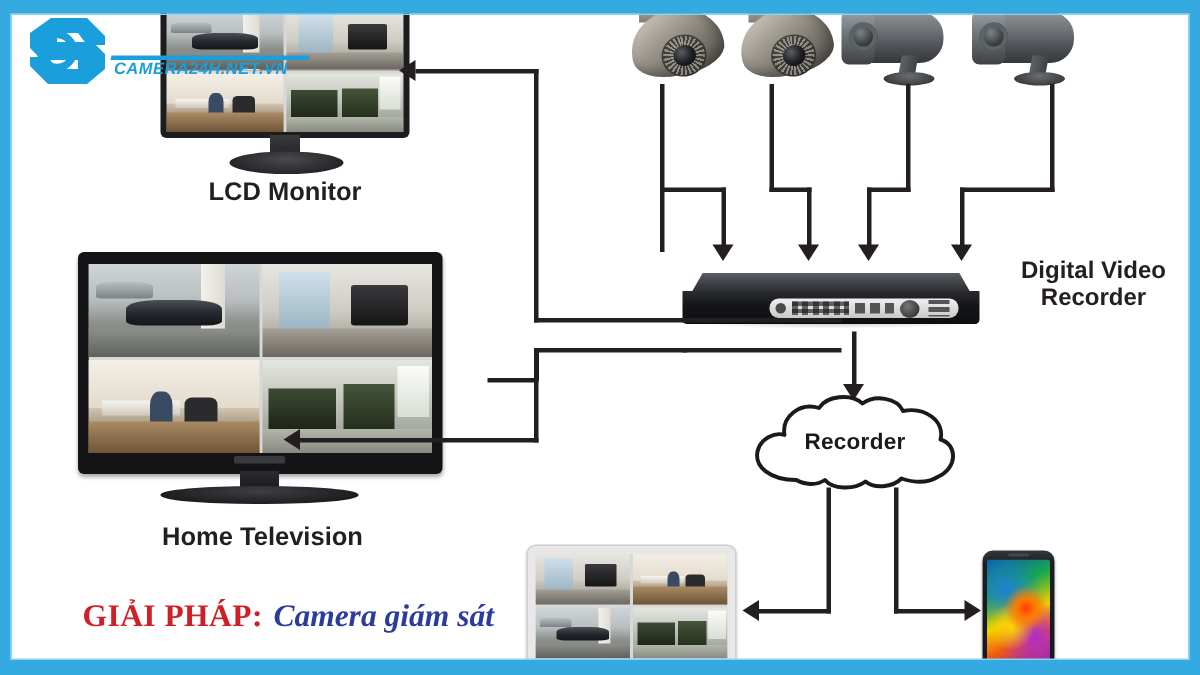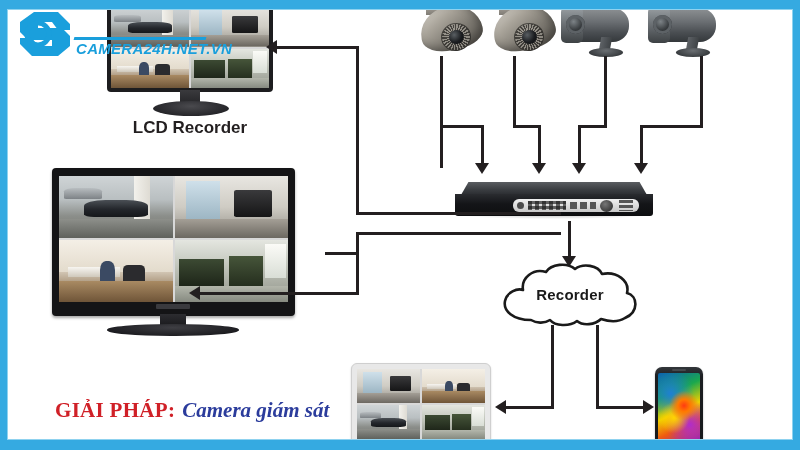--- a/index.html
+++ b/index.html
@@ -68,21 +68,21 @@
     letter-spacing: 1px;
     color: #1a9fdc;
     font-style: italic;
     line-height: 1;
     font-family: "Liberation Sans", sans-serif;
   }
   .logo-sub {
     position: absolute;
     left: 58px;
     top: 34px;
-    font-size: 15px;
+    font-size: 11px;
     font-weight: bold;
     font-style: italic;
     letter-spacing: 0.3px;
     color: #1a9fdc;
     white-space: nowrap;
   }
   .logo-bar {
     position: absolute;
     left: 56px;
     top: 31px;
@@ -450,20 +450,22 @@
     <div class="top-face"></div>
     <div class="front"></div>
     <div class="panel"></div>
     <div class="pwr"></div>
     <div class="btns"></div>
     <div class="btns2"></div>
     <div class="jog"></div>
     <div class="side"></div>
     <div class="shadow"></div>
   </div>
+  <div class="label" id="dvr-label" style="left:666px; top:172px; width:126px; font-size:16px;">Digital Video
+Recorder</div>
 
   <div class="conn h" style="left:455px; top:212px; width:106px;"></div>
   <div class="conn v" style="left:356px; top:46px; height:169px;"></div>
   <div class="conn h" style="left:356px; top:212px; width:102px;"></div>
   <div class="conn h" style="left:277px; top:46px; width:82px;"></div>
   <div class="arrow left" style="left:266px; top:40px;"></div>
 
   <div class="conn h" style="left:455px; top:232px; width:106px;"></div>
   <div class="conn v" style="left:356px; top:232px; height:21px;"></div>
   <div class="conn h" style="left:356px; top:232px; width:102px;"></div>
@@ -532,21 +534,21 @@
               <i class="shelfA"></i>
               <i class="shelfB"></i>
               <i class="floor"></i>
           </div>
         </div>
       </div>
     </div>
     <div class="neck"></div>
     <div class="base"></div>
   </div>
-  <div class="label" id="lcd-monitor-label" style="left:100px; top:118px; width:180px; font-size:17px;">LCD Recorder</div>
+  <div class="label" id="lcd-monitor-label" style="left:100px; top:118px; width:180px; font-size:17px;">LCD Monitor</div>
 
   <div id="home-tv">
     <div class="bezel">
       <div class="screen">
         <div class="quad">
           <div class="cell sc-park">
             <i class="pillar"></i>
               <i class="car2"></i>
               <i class="car"></i>
               <i class="floor"></i>
@@ -569,20 +571,21 @@
               <i class="shelfB"></i>
               <i class="floor"></i>
           </div>
         </div>
       </div>
     </div>
     <div class="brand"></div>
     <div class="neck"></div>
     <div class="base"></div>
   </div>
+  <div class="label" id="home-tv-label" style="left:80px; top:348px; width:190px; font-size:17px;">Home Television</div>
 
   <div id="remote-viewer">
     <div class="shell">
       <div class="screen">
         <div class="quad">
           <div class="cell sc-lobby">
             <i class="door"></i>
               <i class="dark"></i>
               <i class="floor"></i>
           </div>

